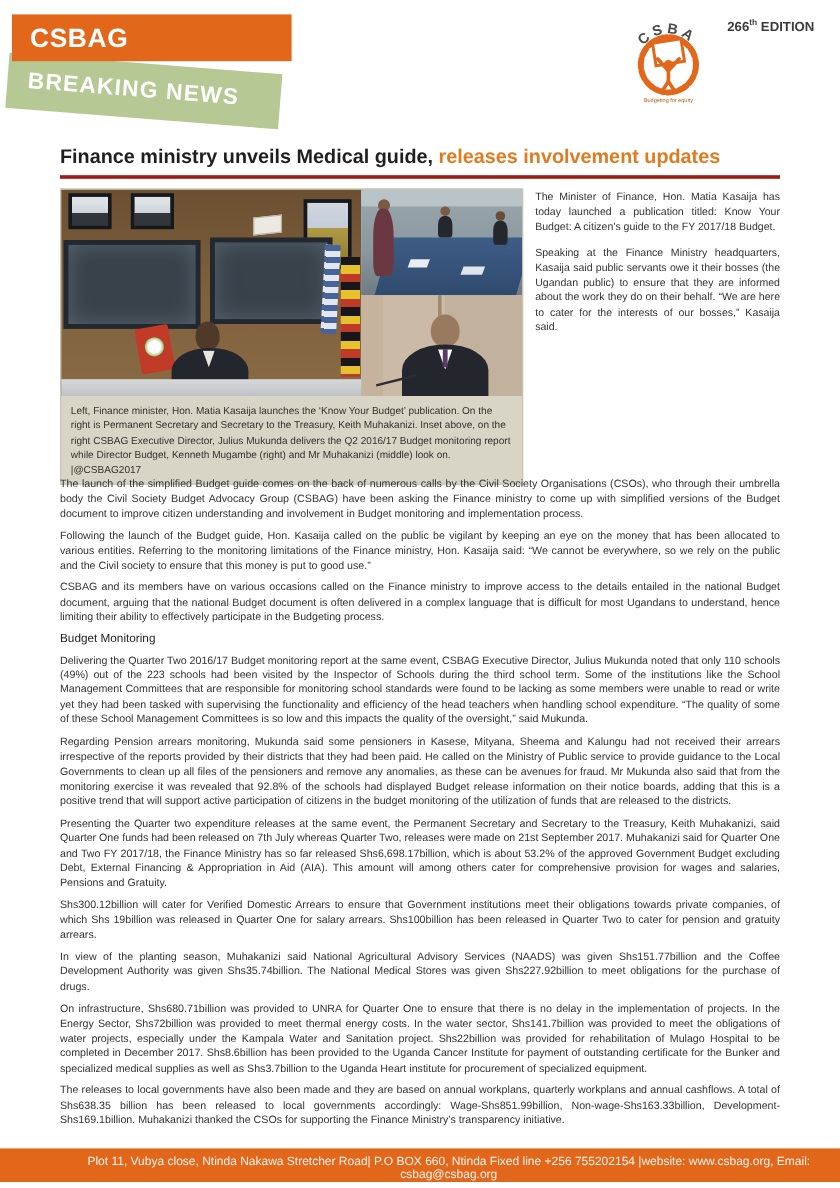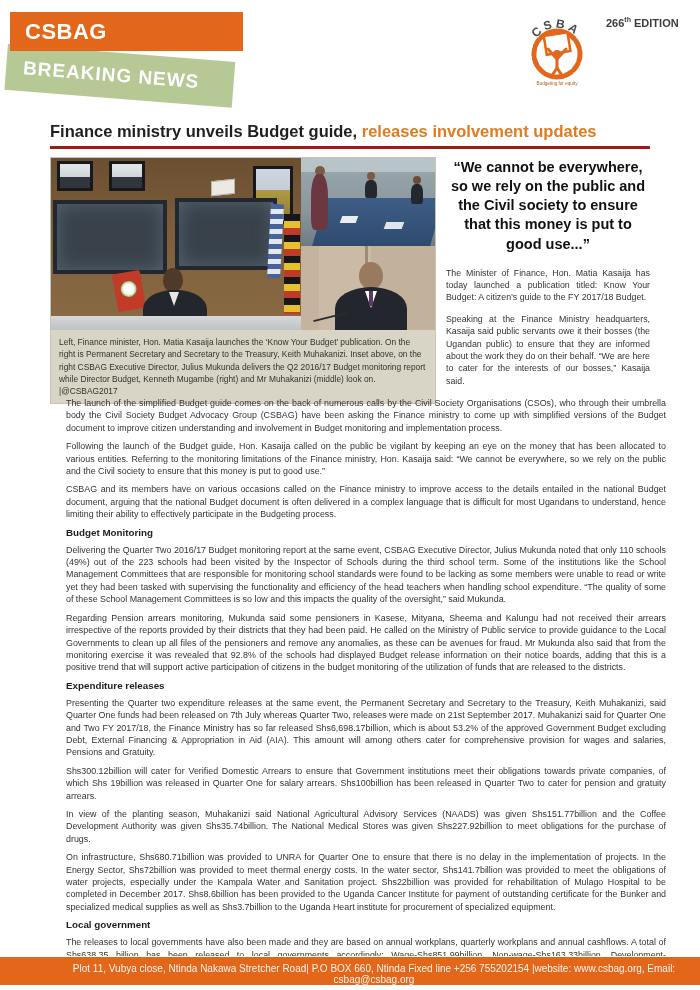--- a/index.html
+++ b/index.html
@@ -92,23 +92,23 @@
     padding:6px 8px 6px; font-size:8.4px; line-height:12.3px; color:#33322c;
   }
   
   .right-col { position:absolute; left:446px; top:158px; width:204px; }
   .quote {
     margin:0 0 13px; font-size:14.5px; font-weight:bold; color:#111;
     text-align:center; line-height:1.32;
   }
   .right-col p { margin:0 0 9px; font-size:8.8px; line-height:12.4px; text-align:justify; color:#333; }
   
-  .sections { position:absolute; left:66px; top:397px; width:600px; height:559px; overflow:hidden; color:#333; }
+  .sections { position:absolute; left:50px; top:397px; width:600px; height:559px; overflow:hidden; color:#333; }
   .sections p { margin:0 0 6px; font-size:8.9px; line-height:12.4px; text-align:justify; }
-  .sections h2 { margin:3px 0 6px; font-size:9.8px; font-weight:bold; color:#1e1e1e; }
+  .sections h2 { margin:3px 0 6px; font-size:9.8px; font-weight:normal; color:#1e1e1e; }
   
   .footer {
     position:absolute; left:0; top:957px; width:700px; height:28px;
     background:#e2671a; color:#fff; text-align:center; padding-top:4px;
   }
   .footer-line1 { font-size:8.3px; font-weight:bold; }
   .footer-line2 { font-size:10px; margin-top:2px; color:rgba(255,255,255,.92);margin-left:48px; }
 </style>
 </head>
 <body>
@@ -140,21 +140,21 @@
       </text>
       <text x="37" y="79" font-size="4.6" fill="#b05a18" text-anchor="middle">Budgeting for equity</text>
     </svg>
   </div>
 
   <div class="edition">
     <span>266</span><sup>th</sup><span> EDITION</span>
   </div>
 
   <h1 class="headline">
-    <span>Finance ministry unveils Budget guide, </span><span class="accent">releases involvement updates</span>
+    <span>Finance ministry unveils Medical guide, </span><span class="accent">releases involvement updates</span>
   </h1>
   <div class="rule"></div>
 
   <figure class="photo" style="margin:0">
     <div class="photo-visual">
       <div class="pm">
         <div class="port port1"></div>
         <div class="port port2"></div>
         <div class="portM"></div>
         <div class="speaker"></div>
@@ -188,45 +188,42 @@
         <div class="ks"></div>
         <div class="kw"></div>
         <div class="kt"></div>
         <div class="kmic"></div>
       </div>
     </div>
     <figcaption class="photo-caption">Left, Finance minister, Hon. Matia Kasaija launches the ‘Know Your Budget’ publication. On the right is Permanent Secretary and Secretary to the Treasury, Keith Muhakanizi. Inset above, on the right CSBAG Executive Director, Julius Mukunda delivers the Q2 2016/17 Budget monitoring report while Director Budget, Kenneth Mugambe (right) and Mr Muhakanizi (middle) look on. |@CSBAG2017</figcaption>
   </figure>
 
   <aside class="right-col">
-    <blockquote class="quote" style="margin-left:0;margin-right:0">“We cannot be everywhere, so we rely on the public and the Civil society to ensure that this money is put to good use...”</blockquote>
     <p>The Minister of Finance, Hon. Matia Kasaija has today launched a publication titled: Know Your Budget: A citizen’s guide to the FY 2017/18 Budget.</p>
     <p>Speaking at the Finance Ministry headquarters, Kasaija said public servants owe it their bosses (the Ugandan public) to ensure that they are informed about the work they do on their behalf. “We are here to cater for the interests of our bosses,” Kasaija said.</p>
   </aside>
 
   <main class="sections">
     <section>
       <p>The launch of the simplified Budget guide comes on the back of numerous calls by the Civil Society Organisations (CSOs), who through their umbrella body the Civil Society Budget Advocacy Group (CSBAG) have been asking the Finance ministry to come up with simplified versions of the Budget document to improve citizen understanding and involvement in Budget monitoring and implementation process.</p>
       <p>Following the launch of the Budget guide, Hon. Kasaija called on the public be vigilant by keeping an eye on the money that has been allocated to various entities.  Referring to the monitoring limitations of the Finance ministry, Hon. Kasaija said: “We cannot be everywhere, so we rely on the public and the Civil society to ensure that this money is put to good use.”</p>
       <p>CSBAG and its members have on various occasions called on the Finance ministry to improve access to the details entailed in the national Budget document, arguing that the national Budget document is often delivered in a complex language that is difficult for most Ugandans to understand, hence limiting their ability to effectively participate in the Budgeting process.</p>
     </section>
     <section>
       <h2>Budget Monitoring</h2>
       <p>Delivering the Quarter Two 2016/17 Budget monitoring report at the same event, CSBAG Executive Director, Julius Mukunda noted that only 110 schools (49%) out of the 223 schools had been visited by the Inspector of Schools during the third school term.  Some of the institutions like the School Management Committees that are responsible for monitoring school standards were found to be lacking as some members were unable to read or write yet they had been tasked with supervising the functionality and efficiency of the head teachers when handling school expenditure. “The quality of some of these School Management Committees is so low and this impacts the quality of the oversight,” said Mukunda.</p>
       <p>Regarding Pension arrears monitoring, Mukunda said some pensioners in Kasese, Mityana, Sheema and Kalungu had not received their arrears irrespective of the reports provided by their districts that they had been paid. He called on the Ministry of Public service to provide guidance to the Local Governments to clean up all files of the pensioners and remove any anomalies, as these can be avenues for fraud. Mr Mukunda also said that from the monitoring exercise it was revealed that 92.8% of the schools had displayed Budget release information on their notice boards, adding that this is a positive trend that will support active participation of citizens in the budget monitoring of the utilization of funds that are released to the districts.</p>
     </section>
     <section>
-      <h2>Expenditure releases</h2>
       <p>Presenting the Quarter two expenditure releases at the same event, the Permanent Secretary and Secretary to the Treasury, Keith Muhakanizi, said Quarter One funds had been released on 7th July whereas Quarter Two, releases were made on 21st September 2017.  Muhakanizi said for Quarter One and Two FY 2017/18, the Finance Ministry has so far released Shs6,698.17billion, which is about 53.2% of the approved Government Budget excluding Debt, External Financing &amp; Appropriation in Aid (AIA). This amount will among others cater for comprehensive provision for wages and salaries, Pensions and Gratuity.</p>
       <p>Shs300.12billion will cater for Verified Domestic Arrears to ensure that Government institutions meet their obligations towards private companies, of which Shs 19billion was released in Quarter One for salary arrears. Shs100billion has been released in Quarter Two to cater for pension and gratuity arrears.</p>
       <p>In view of the planting season, Muhakanizi said National Agricultural Advisory Services (NAADS) was given Shs151.77billion and the Coffee Development Authority was given Shs35.74billion. The National Medical Stores was given Shs227.92billion to meet obligations for the purchase of drugs.</p>
       <p>On infrastructure, Shs680.71billion was provided to UNRA for Quarter One to ensure that there is no delay in the implementation of projects. In the Energy Sector, Shs72billion was provided to meet thermal energy costs.  In the water sector, Shs141.7billion was provided to meet the obligations of water projects, especially under the Kampala Water and Sanitation project. Shs22billion was provided for rehabilitation of Mulago Hospital to be completed in December 2017. Shs8.6billion has been provided to the Uganda Cancer Institute for payment of outstanding certificate for the Bunker and specialized medical supplies as well as Shs3.7billion to the Uganda Heart institute for procurement of specialized equipment.</p>
     </section>
     <section>
-      <h2>Local government</h2>
       <p>The releases to local governments have also been made and they are based on annual workplans, quarterly workplans and annual cashflows. A total of Shs638.35 billion has been released to local governments accordingly: Wage-Shs851.99billion, Non-wage-Shs163.33billion, Development-Shs169.1billion. Muhakanizi thanked the CSOs for supporting the Finance Ministry’s transparency initiative.</p>
     </section>
   </main>
 
   <footer class="footer">
     <div class="footer-line2">Plot 11, Vubya close, Ntinda Nakawa Stretcher Road| P.O BOX 660, Ntinda Fixed line +256 755202154 |website: www.csbag.org, Email: csbag@csbag.org</div>
   </footer>
 
 </div>
 

